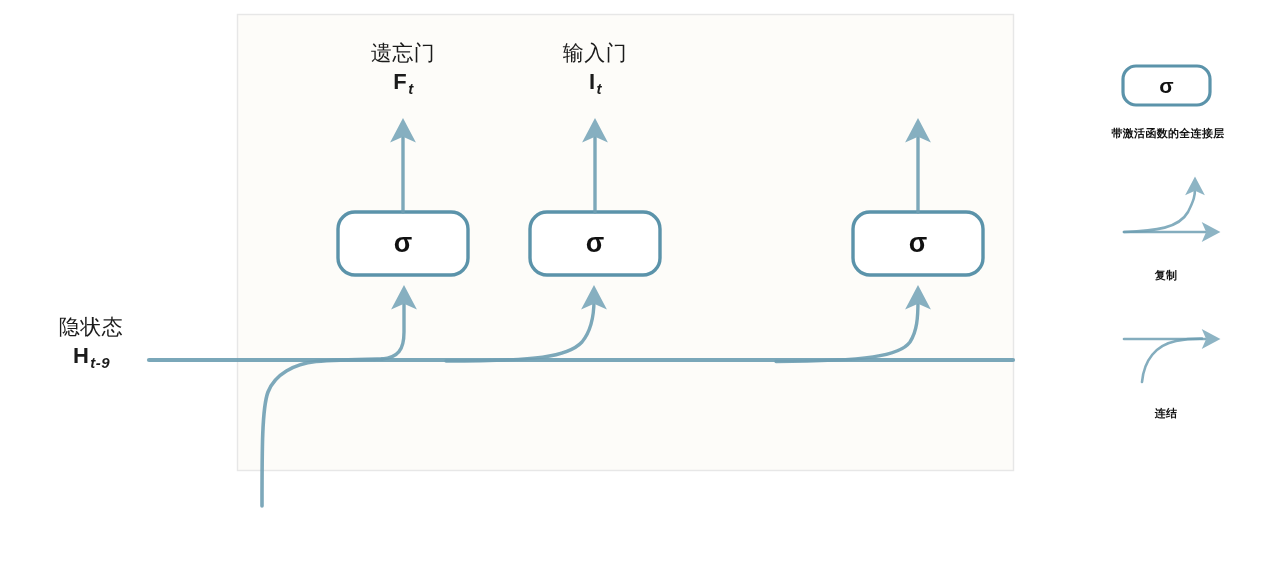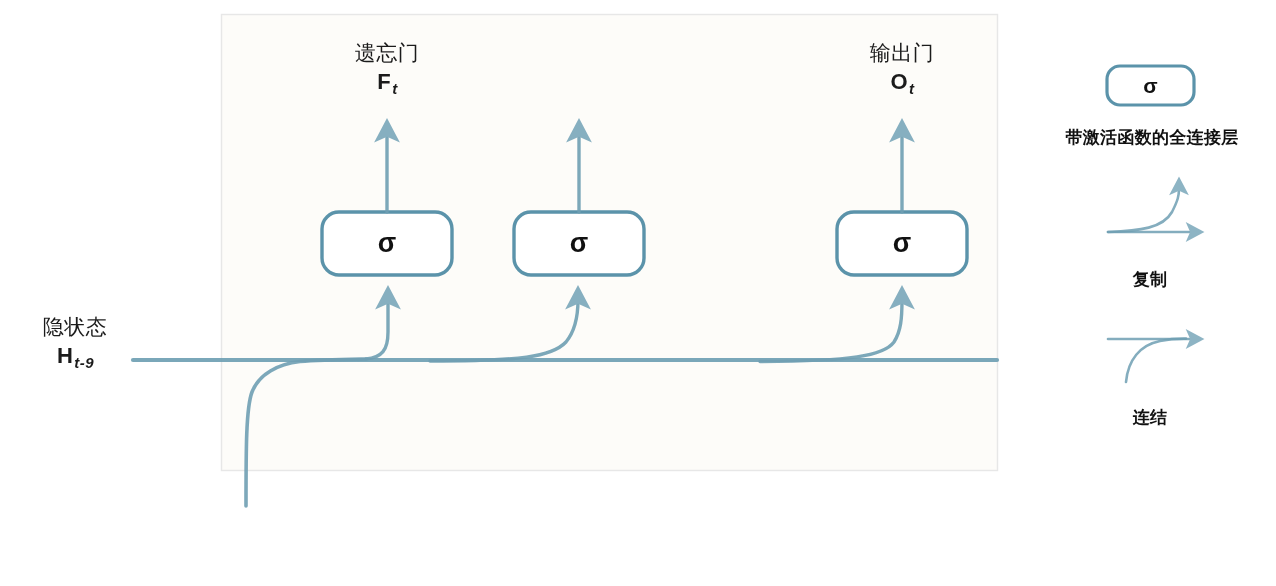--- a/index.html
+++ b/index.html
@@ -10,21 +10,21 @@
   body {
     width: 1276px;
     height: 586px;
     position: relative;
     overflow: hidden;
     font-family: "Liberation Sans", "DejaVu Sans", sans-serif;
     color: #1d1d1f;
   }
   #canvas {
     position: absolute;
-    left: 0;
+    left: 16px;
     top: 0;
     width: 1024px;
     height: 586px;
     border-radius: 20px;
   }
   .svg-layer {
     position: absolute;
     left: 0;
     top: 0;
     width: 1276px;
@@ -62,21 +62,21 @@
     align-items: center;
     justify-content: center;
     font-size: 27px;
     font-weight: 600;
     color: #111111;
     pointer-events: none;
   }
   .legend-cap {
     position: absolute;
     white-space: nowrap;
-    font-size: 17px;
+    font-size: 11px;
     font-weight: 700;
     color: #111111;
     text-align: center;
     letter-spacing: 0.3px;
   }
   .sub-i {
     font-style: italic;
     font-size: 15px;
     position: relative;
     top: 5px;
@@ -127,25 +127,25 @@
       <path d="M1108,339 L1193,339" stroke-width="2.6" marker-end="url(#ah2)" opacity="0.85"></path>
       <path d="M1126,382 C1128,360 1140,345 1160,341 C1172,338.5 1180,338.5 1186,338.6" stroke-width="2.6" opacity="0.85"></path>
     </g>
   </svg>
 
   <div class="lbl" style="left:337px; top:40px; width:100px;">
     <div class="gate-title">遗忘门</div>
     <div class="gate-sym"><span>F</span><i>t</i></div>
   </div>
 
+  <div class="lbl" style="left:529px; top:40px; width:100px;">
+    <div class="gate-title">输入门</div>
+    <div class="gate-sym"><span>I</span><i>t</i></div>
+  </div>
 
-  <div class="lbl" style="left:852px; top:40px; width:100px;">
-    <div class="gate-title">输出门</div>
-    <div class="gate-sym"><span>O</span><i>t</i></div>
-  </div>
 
   <div class="sigma-txt" style="left:322px; top:212px; width:130px; height:63px;">σ</div>
   <div class="sigma-txt" style="left:514px; top:212px; width:130px; height:63px;">σ</div>
   <div class="sigma-txt" style="left:837px; top:212px; width:130px; height:63px;">σ</div>
 
   <div class="lbl" style="left:20px; top:314px; width:110px;">
     <div class="gate-title">隐状态</div>
     <div class="gate-sym"><span>H</span><i>t-9</i></div>
   </div>
 

